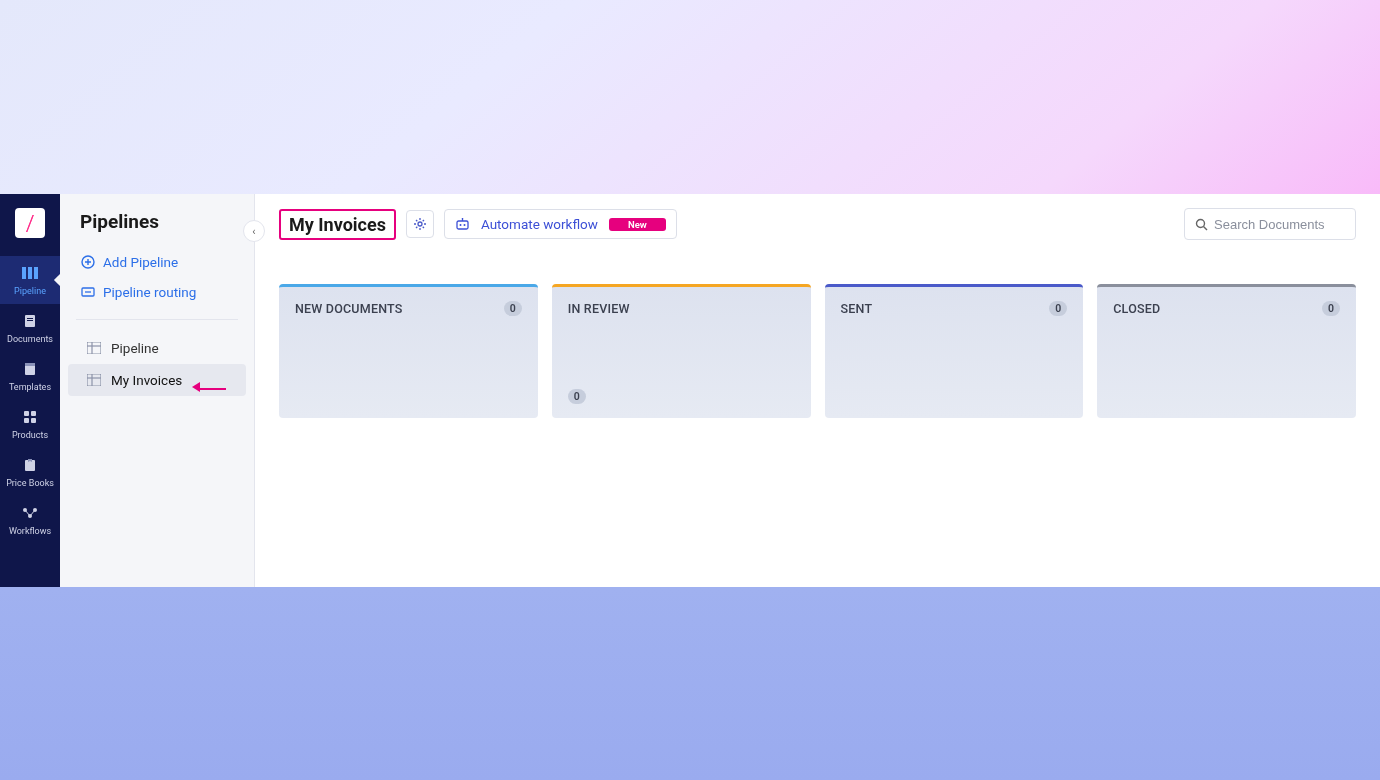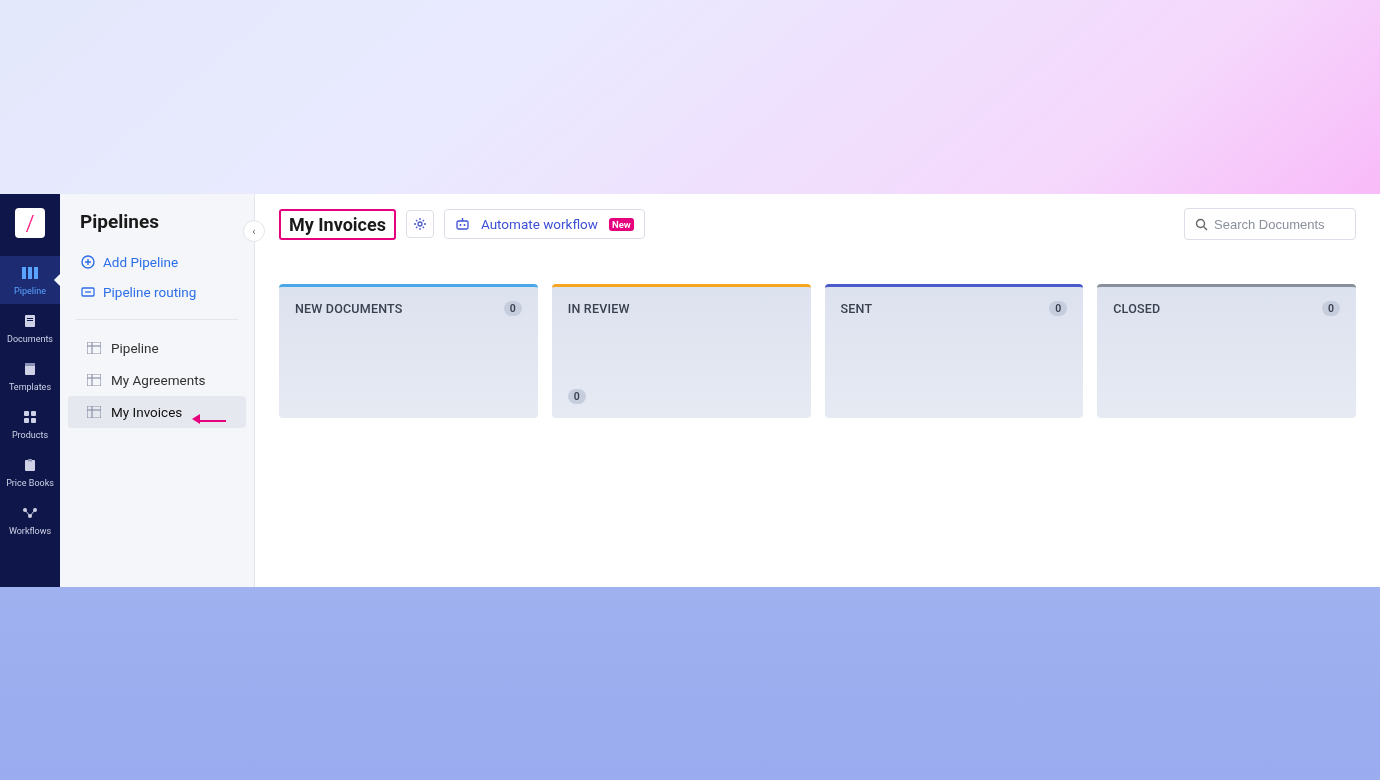--- a/index.html
+++ b/index.html
@@ -201,21 +201,21 @@
     padding: 0 10px;
     cursor: pointer;
     font-size: 13.5px;
     color: #3d50d6;
     justify-content: flex-end;
   }
   .badge-new {
     background: #e6007e;
     color:#fff;
     font-size: 9.5px;
-    padding: 1px 3px;
+    padding: 1px 19px;
     border-radius: 3px;
     font-weight:600;
   }
   .toolbar-spacer { flex:1; }
   .search-box {
     height: 32px;
     width: 172px;
     border: 1px solid #dcdfe8;
     border-radius: 4px;
     display:flex;align-items:center;
@@ -393,30 +393,20 @@
       <span class="micon">
         <svg width="14" height="12" viewBox="0 0 14 12">
             <rect x="0" y="0" width="14" height="12" rx="1" fill="none" stroke="#8c93a8" stroke-width="1.2"></rect>
             <line x1="5" y1="0" x2="5" y2="12" stroke="#8c93a8" stroke-width="1.2"></line>
             <line x1="0" y1="4" x2="14" y2="4" stroke="#8c93a8" stroke-width="1.2"></line>
           </svg>
       </span>
       <span>Pipeline</span>
     </div>
 
-    <div class="sidebar-item">
-      <span class="micon">
-        <svg width="14" height="12" viewBox="0 0 14 12">
-            <rect x="0" y="0" width="14" height="12" rx="1" fill="none" stroke="#8c93a8" stroke-width="1.2"></rect>
-            <line x1="5" y1="0" x2="5" y2="12" stroke="#8c93a8" stroke-width="1.2"></line>
-            <line x1="0" y1="4" x2="14" y2="4" stroke="#8c93a8" stroke-width="1.2"></line>
-          </svg>
-      </span>
-      <span>My Agreements</span>
-    </div>
 
     <div class="sidebar-item active">
       <span class="micon">
         <svg width="14" height="12" viewBox="0 0 14 12">
             <rect x="0" y="0" width="14" height="12" rx="1" fill="none" stroke="#8c93a8" stroke-width="1.2"></rect>
             <line x1="5" y1="0" x2="5" y2="12" stroke="#8c93a8" stroke-width="1.2"></line>
             <line x1="0" y1="4" x2="14" y2="4" stroke="#8c93a8" stroke-width="1.2"></line>
           </svg>
       </span>
       <span>My Invoices</span>

